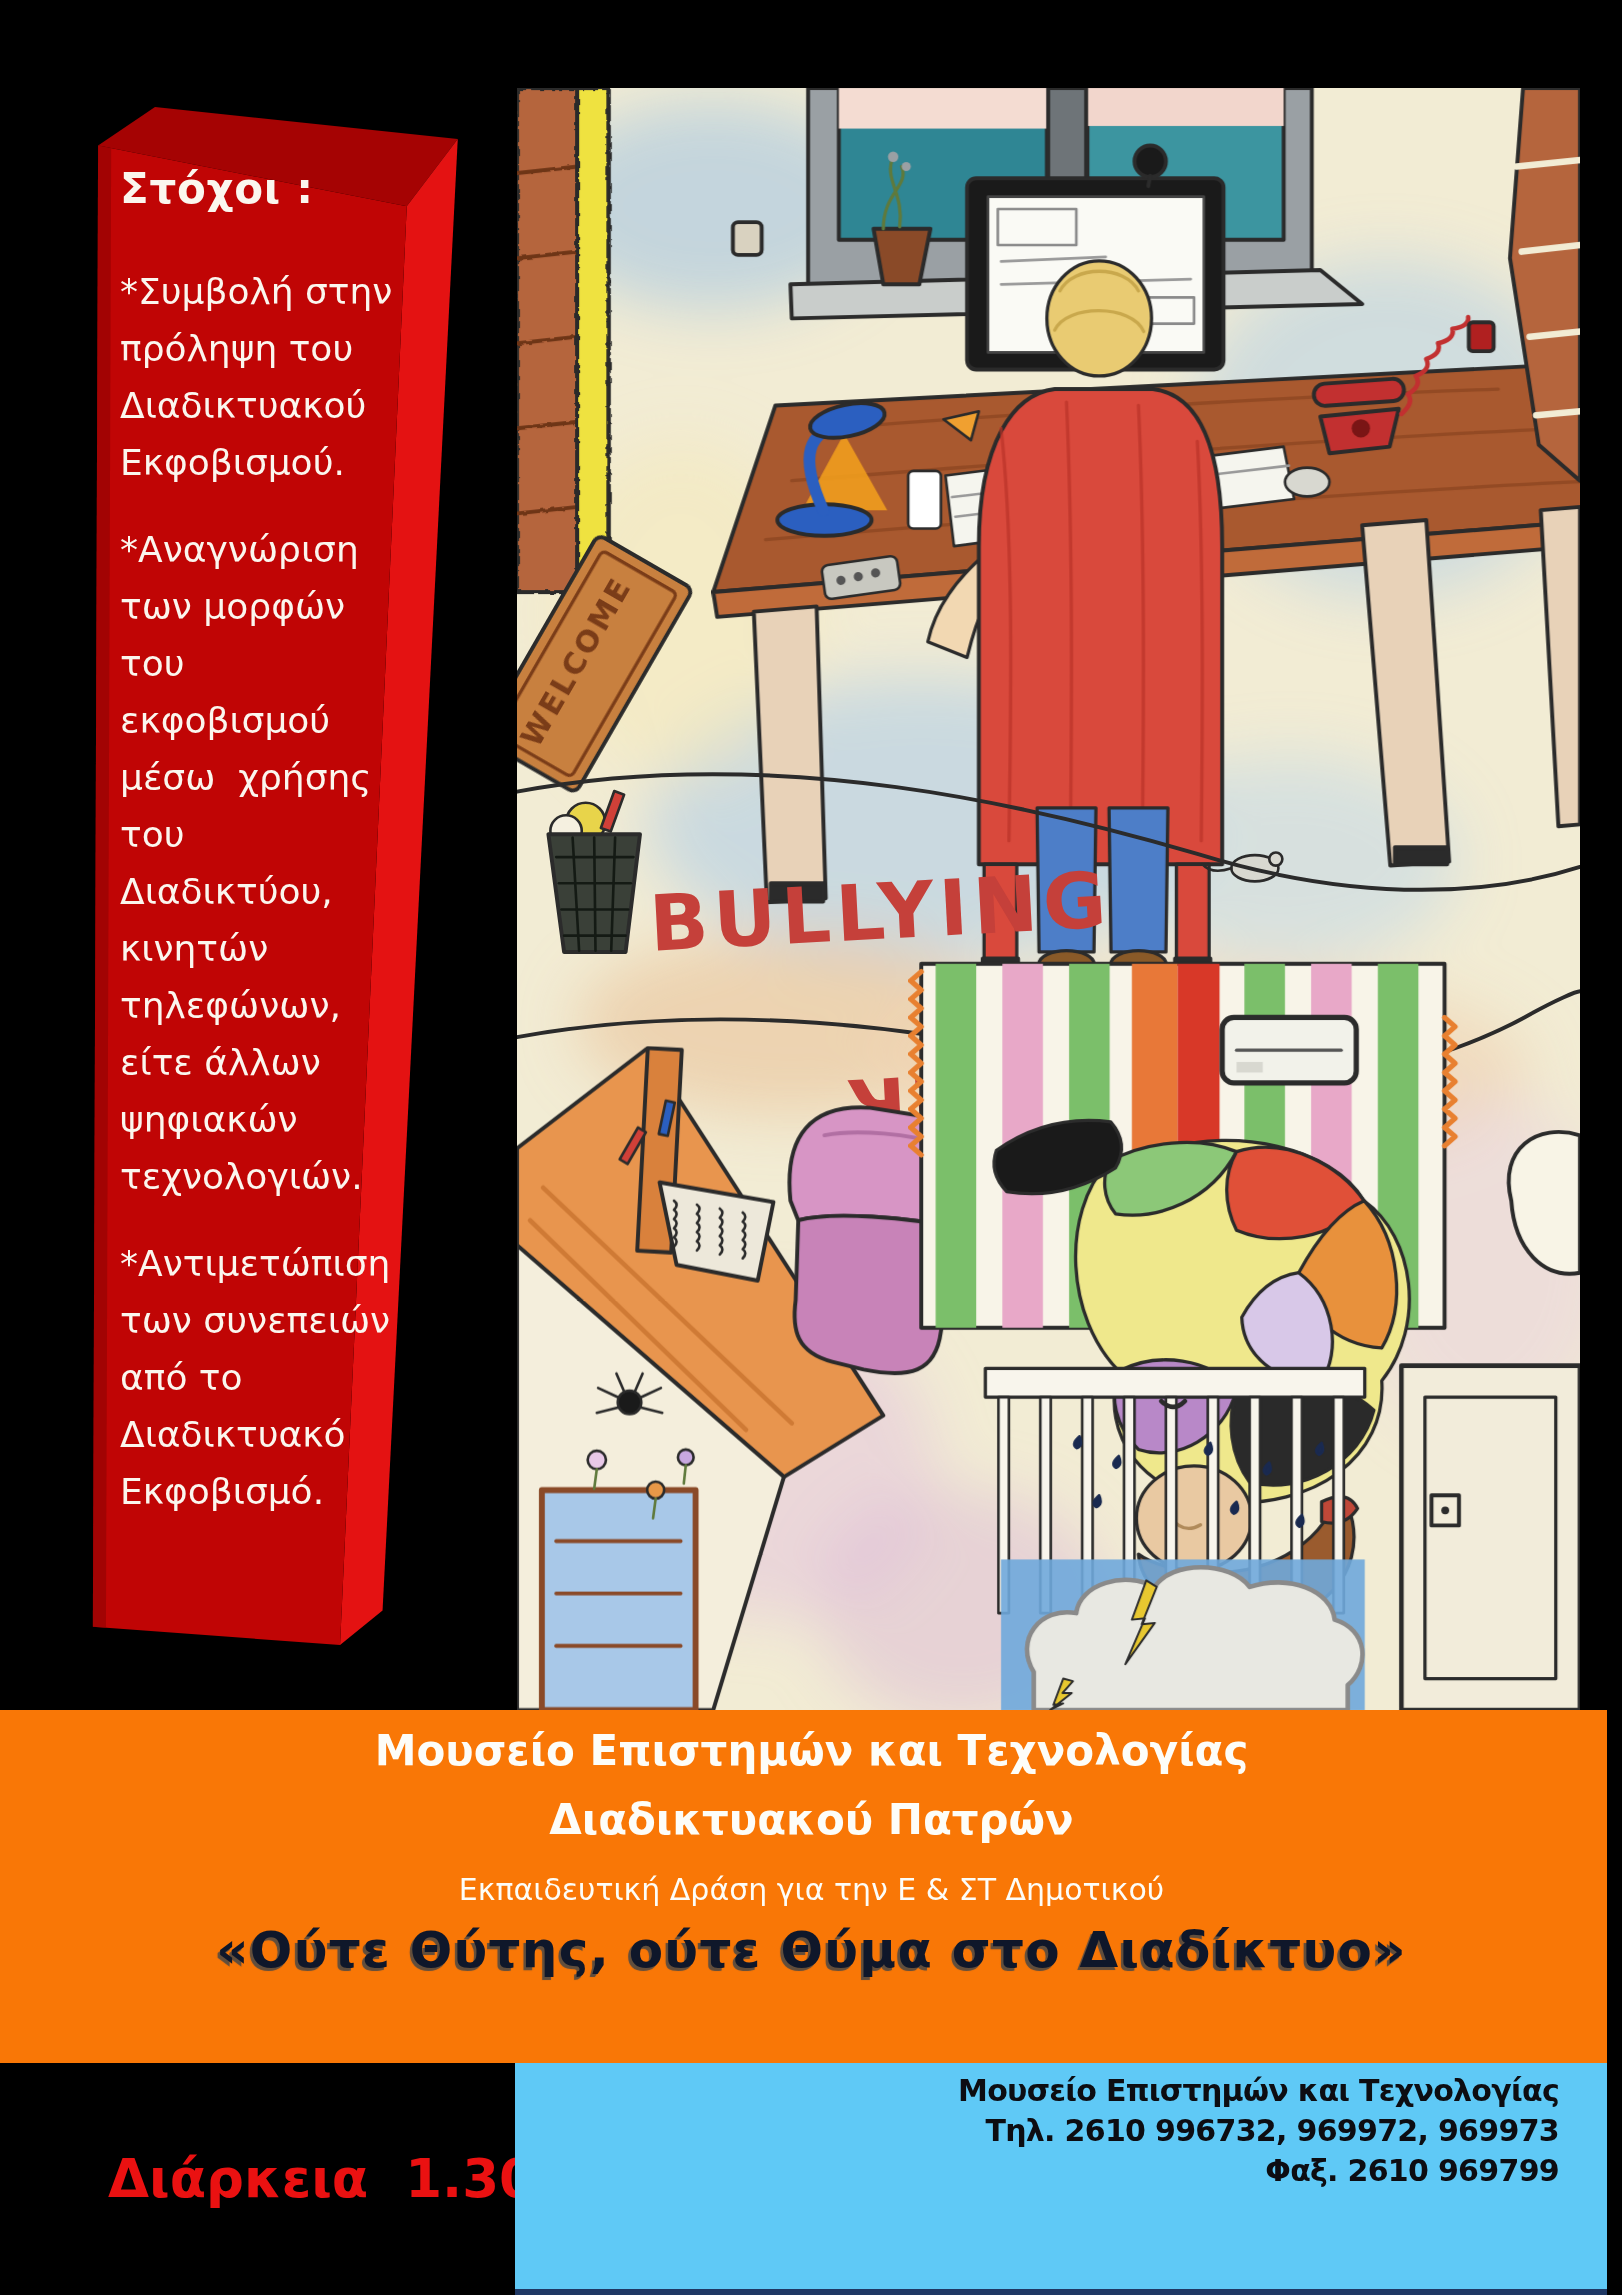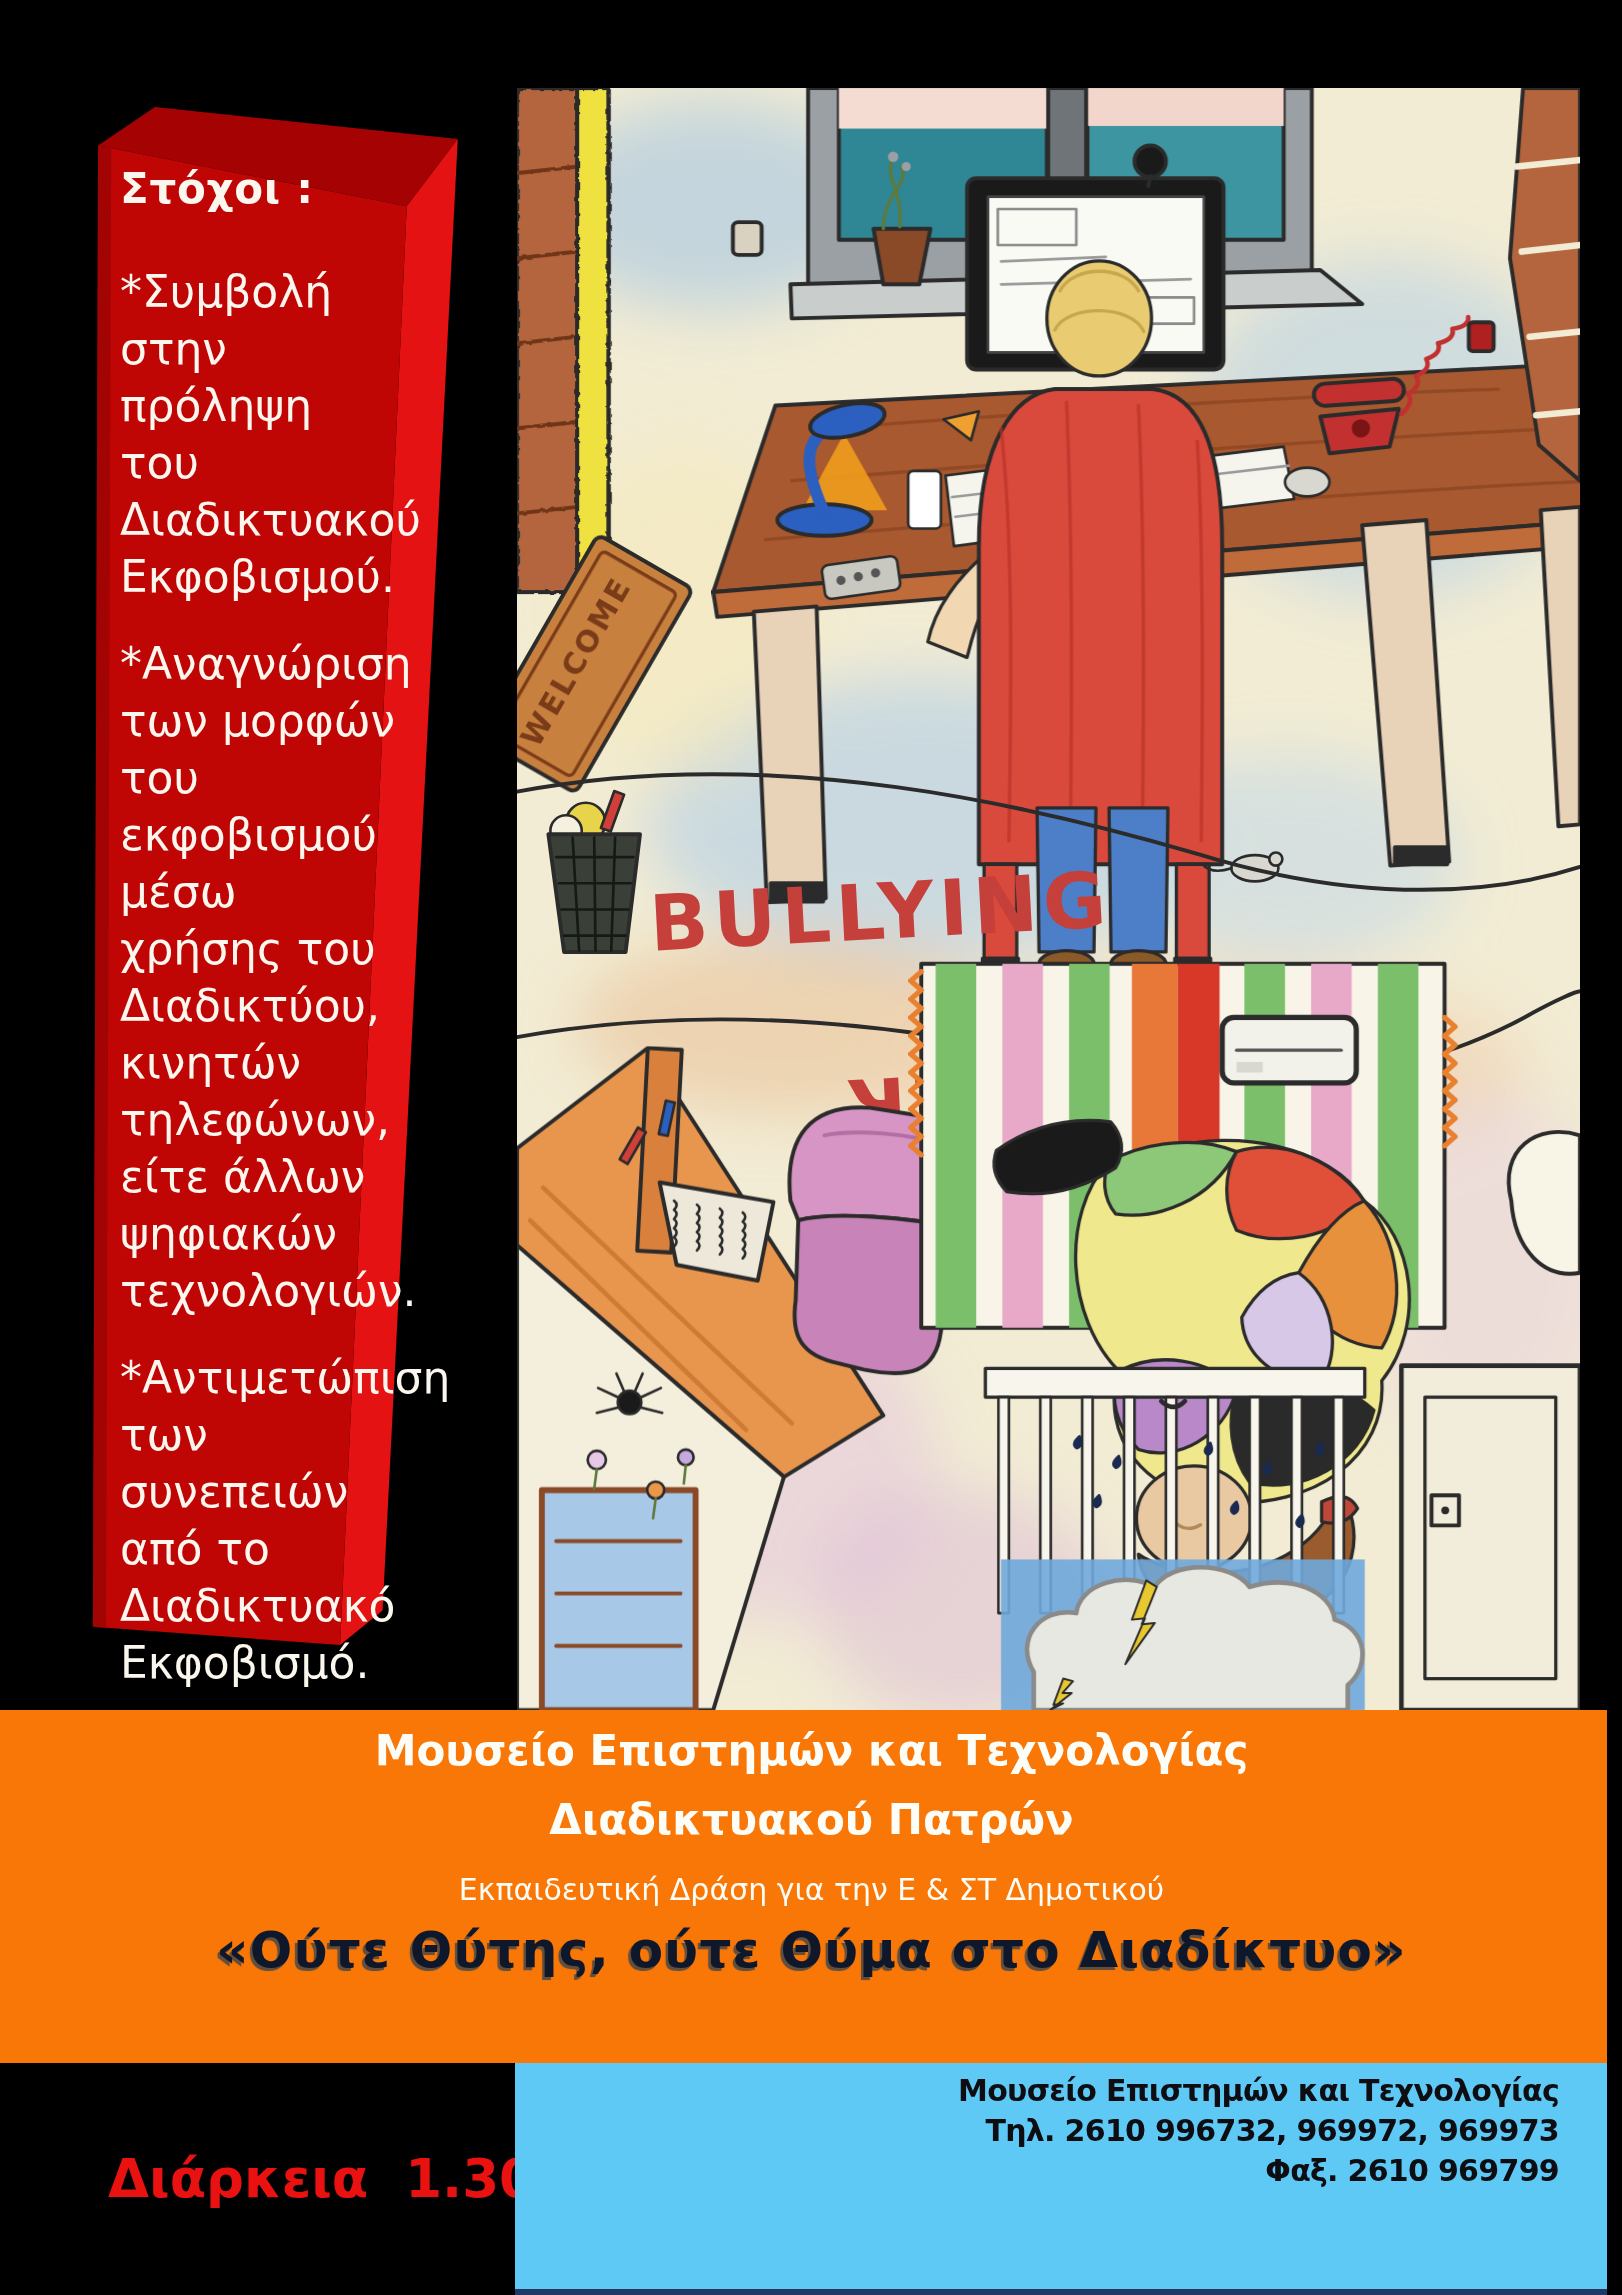--- a/index.html
+++ b/index.html
@@ -3,21 +3,21 @@
 <meta charset="utf-8">
 <style>
   html,body{margin:0;padding:0;background:#000;}
   #poster{position:relative;width:1607px;height:2295px;background:#000;overflow:hidden;
           font-family:"DejaVu Sans","Liberation Sans",sans-serif;}
 
   
   #redbox-svg{position:absolute;left:0;top:0;width:497px;height:1701px;}
   #objectives-text{position:absolute;left:120px;top:160px;width:283px;color:#FBF6EE;}
   #objectives-text .obj-title{font-size:42px;font-weight:bold;margin:0 0 46px 0;letter-spacing:0.7px;}
-  #objectives-text p{font-size:44px;line-height:57px;margin:0 0 30px 0;white-space:pre-wrap;}
+  #objectives-text p{font-size:36px;line-height:57px;margin:0 0 30px 0;white-space:pre-wrap;}
 
   
   #artwork{position:absolute;left:517px;top:88px;width:1063px;height:1622px;background:#F2ECD4;}
   #artwork svg{display:block;width:100%;height:100%;}
 
   
   #banner{position:absolute;left:0;top:1710px;width:1623px;height:353px;background:#F97706;
           display:flex;flex-direction:column;align-items:center;text-align:center;}
   .banner-h{color:#FDFDF8;font-weight:bold;font-size:42px;line-height:60px;}
   #banner-line1{margin-top:10.5px;}

